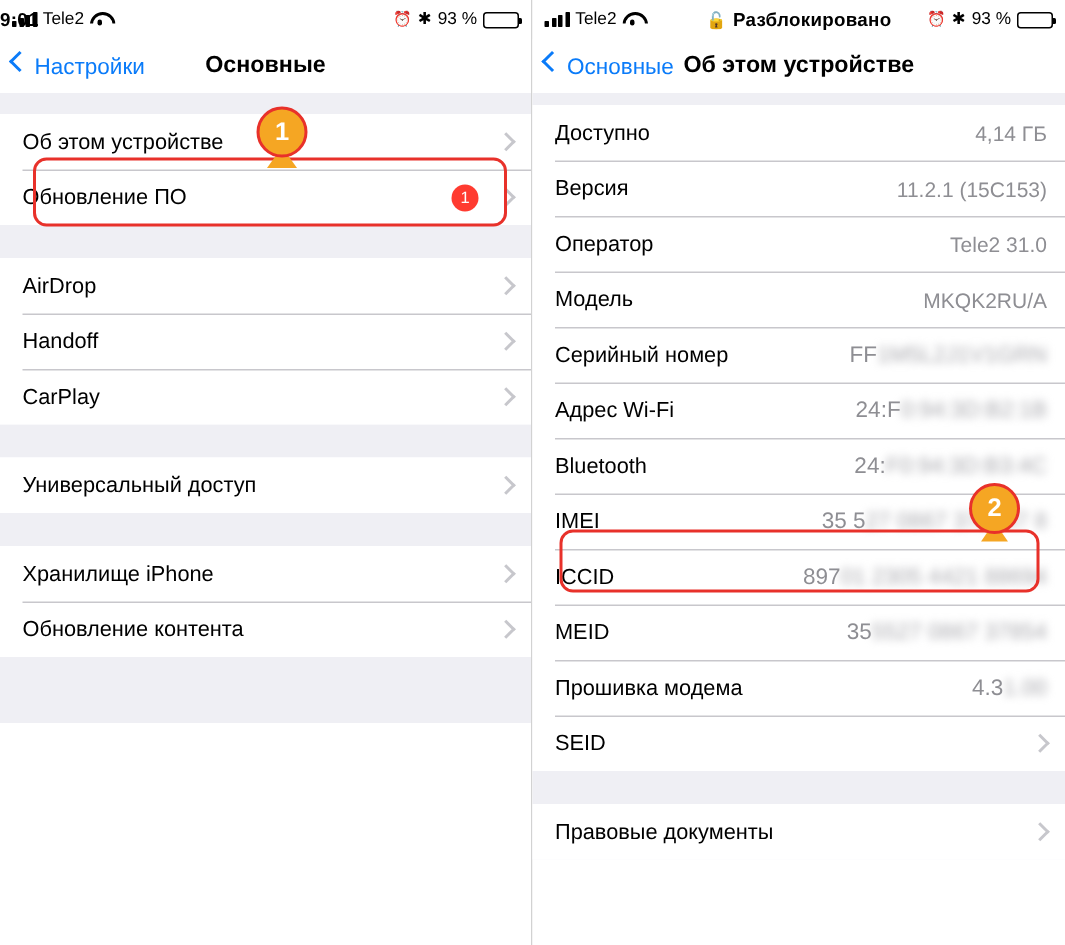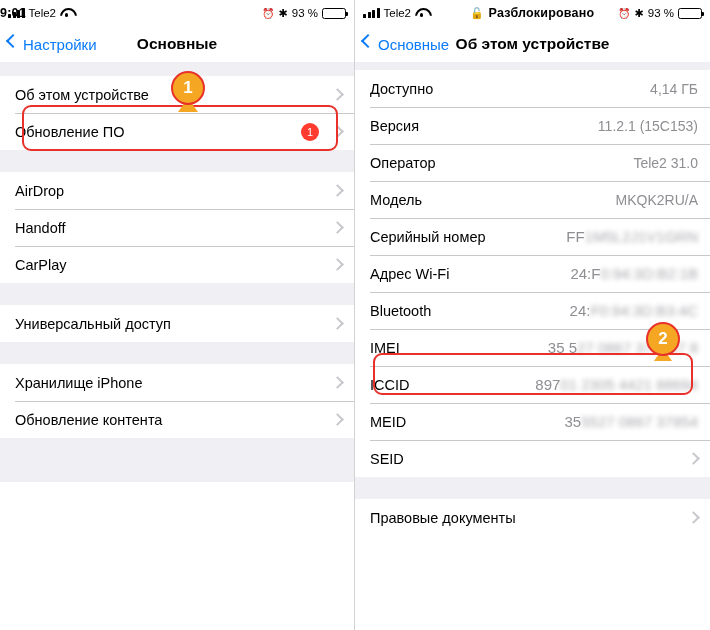--- a/index.html
+++ b/index.html
@@ -476,20 +476,27 @@
         </div>
 
         <div class="row">
           <span class="label">MEID</span>
           <span class="value-mixed">
             <span class="clear">35</span>
             <span class="hidden-part">5527 0867 37854</span>
           </span>
         </div>
 
+        <div class="row">
+          <span class="label">Прошивка модема</span>
+          <span class="value-mixed">
+            <span class="clear">4.3</span>
+            <span class="hidden-part">1.00</span>
+          </span>
+        </div>
 
         <div class="row">
           <span class="label">SEID</span>
           <span class="spacer"></span>
           <span class="chev-right"></span>
         </div>
 
       </div>
 
       <div class="gap"></div>

